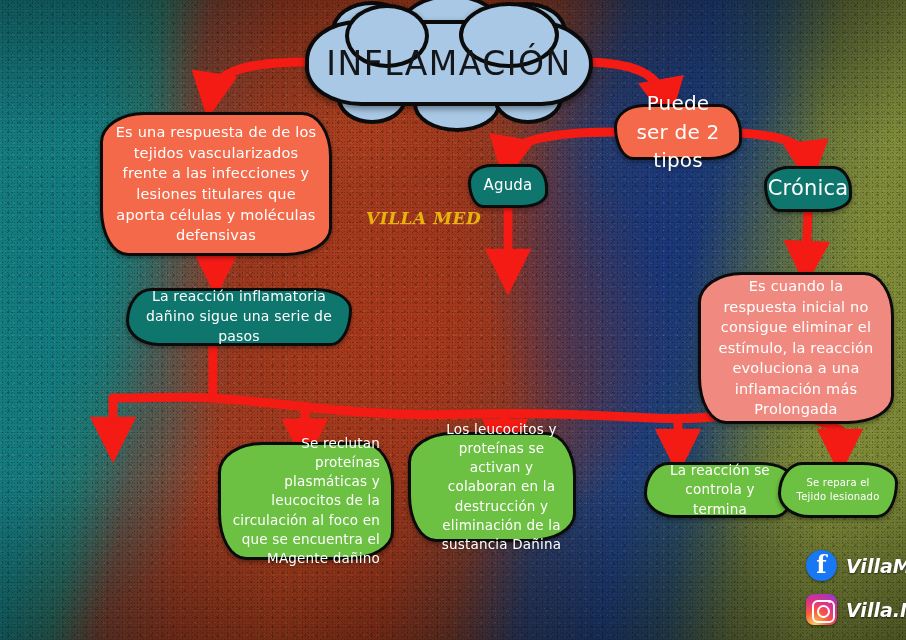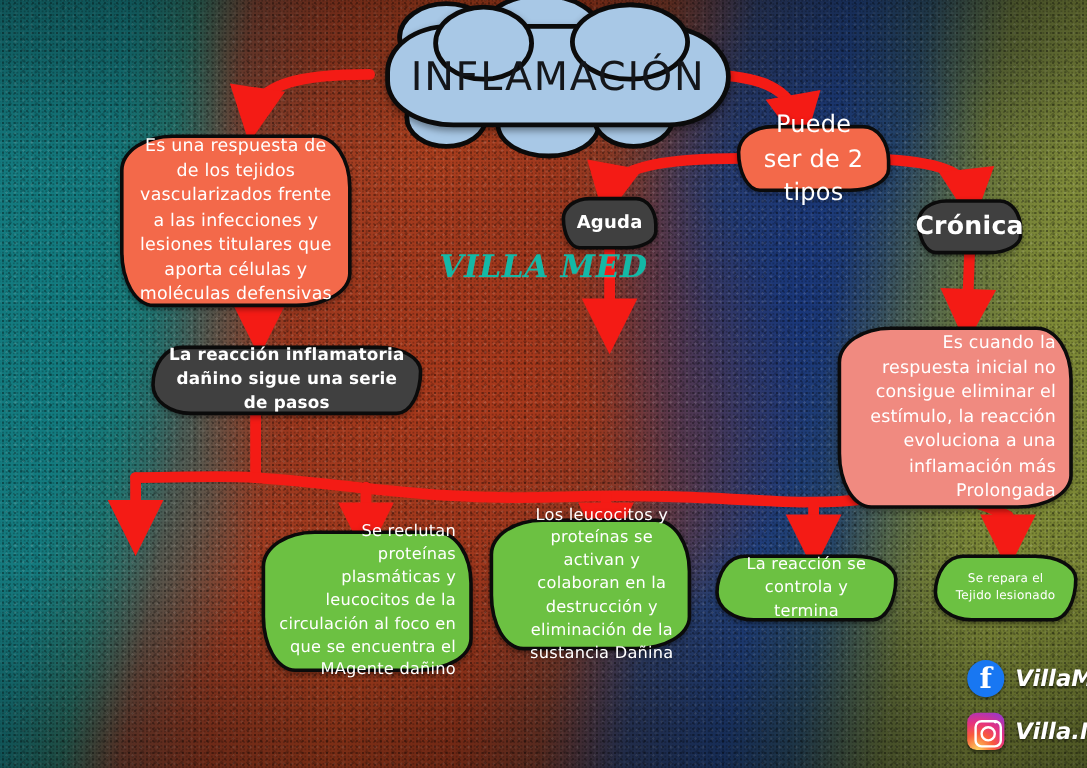--- a/index.html
+++ b/index.html
@@ -77,21 +77,21 @@
   }
   .node span{display:block;}
 
   
   .r-a{border-radius:34px 26px 38px 22px / 26px 34px 22px 38px;}
   .r-b{border-radius:26px 38px 22px 34px / 34px 22px 38px 26px;}
   .r-c{border-radius:44px 30px 46px 28px / 30px 44px 28px 46px;}
 
   .title-cloud{
     position:absolute;
-    left:321px;top:20px;width:280px;height:78px;
+    left:305px;top:20px;width:280px;height:78px;
     background:#a8c8e6;
     border:4px solid #0b0b0b;
     border-radius:58px 64px 56px 62px / 44px 48px 46px 42px;
     display:flex;align-items:center;justify-content:center;
     color:#14161a;
     font-size:33px;
     letter-spacing:1.5px;
     font-family:"DejaVu Sans","Liberation Sans",sans-serif;
     filter:drop-shadow(0 3px 3px rgba(0,0,0,.4));
   }
@@ -100,30 +100,30 @@
     z-index:-1;
   }
   .title-cloud::before{width:76px;height:56px;left:36px;top:-20px;}
   .title-cloud::after{width:92px;height:58px;left:150px;top:-22px;}
   .cloud-bumps{position:absolute;left:303px;top:20px;width:280px;height:78px;pointer-events:none;}
   .cloud-bumps i{
     position:absolute;display:block;background:#a8c8e6;border:4px solid #0b0b0b;border-radius:50%;
   }
 
   .n-orange{background:#f3694a;}
-  .n-amber{background:#404040;font-weight:bold;}
+  .n-amber{background:#0f766e;}
   .n-salmon{background:#f08a80;}
   .n-green{background:#6cc142;}
 
   
   .villamed-wm{
     position:absolute;left:366px;top:208px;
     font-family:"DejaVu Serif","Liberation Serif",serif;
-    font-size:26px;font-weight:bold;font-style:italic;
-    color:#14b8a6;letter-spacing:.5px;
+    font-size:17px;font-weight:bold;font-style:italic;
+    color:#eab308;letter-spacing:.5px;
     text-shadow:0 1px 0 rgba(255,255,255,.12);
   }
   .social{
     position:absolute;display:flex;align-items:center;gap:9px;
   }
   .social .label{
     font-family:"DejaVu Sans","Liberation Sans",sans-serif;
     font-size:19px;font-weight:bold;font-style:italic;color:#ffffff;
     text-shadow:0 1px 2px rgba(0,0,0,.65);
   }
@@ -191,55 +191,55 @@
     <i style="width:96px;height:60px;left:96px;top:-26px;"></i>
     <i style="width:74px;height:52px;left:182px;top:-18px;"></i>
     <i style="width:62px;height:44px;left:34px;top:52px;"></i>
     <i style="width:80px;height:48px;left:110px;top:56px;"></i>
     <i style="width:62px;height:44px;left:190px;top:52px;"></i>
   </div>
   <div class="title-cloud">
     <span>INFLAMACIÓN</span>
   </div>
 
-  <div class="node n-orange r-c" style="left:100px;top:112px;width:193px;height:144px;font-size:14.5px;">
+  <div class="node n-orange r-c" style="left:100px;top:112px;width:232px;height:144px;font-size:14.5px;">
     <span>Es una respuesta de de los tejidos vascularizados frente a las infecciones y lesiones titulares que aporta células y moléculas defensivas</span>
   </div>
 
   <div class="node n-orange r-a" style="left:614px;top:104px;width:128px;height:56px;font-size:20px;">
     <span>Puede ser de 2 tipos</span>
   </div>
 
   <div class="node n-amber r-a" style="left:468px;top:164px;width:80px;height:44px;font-size:15px;">
     <span>Aguda</span>
   </div>
 
   <div class="node n-amber r-a" style="left:764px;top:166px;width:88px;height:46px;font-size:21px;">
     <span>Crónica</span>
   </div>
 
   <div class="node n-amber r-b" style="left:126px;top:288px;width:226px;height:58px;font-size:14px;">
     <span>La reacción inflamatoria dañino sigue una serie de pasos</span>
   </div>
 
 
-  <div class="node n-salmon r-c" style="left:698px;top:272px;width:196px;height:152px;font-size:14.5px;text-align:right;">
+  <div class="node n-salmon r-c" style="left:698px;top:272px;width:196px;height:152px;font-size:14.5px;">
     <span>Es cuando la respuesta inicial no consigue eliminar el estímulo, la reacción evoluciona a una inflamación más Prolongada</span>
   </div>
 
 
   <div class="node n-green r-c" style="left:218px;top:442px;width:176px;height:118px;font-size:13.5px;text-align:right;">
     <span>Se reclutan proteínas plasmáticas y leucocitos de la circulación al foco en que se encuentra el MAgente dañino</span>
   </div>
 
   <div class="node n-green r-c" style="left:408px;top:432px;width:168px;height:110px;font-size:13.5px;padding-left:30px;">
     <span>Los leucocitos y proteínas se activan y colaboran en la destrucción y eliminación de la sustancia Dañina</span>
   </div>
 
-  <div class="node n-green r-b" style="left:596px;top:462px;width:152px;height:56px;font-size:13.5px;">
+  <div class="node n-green r-b" style="left:644px;top:462px;width:152px;height:56px;font-size:13.5px;">
     <span>La reacción se controla y termina</span>
   </div>
 
   <div class="node n-green r-b" style="left:778px;top:462px;width:120px;height:56px;font-size:10px;">
     <span>Se repara el Tejido lesionado</span>
   </div>
 
   <div class="villamed-wm">VILLA MED</div>
 
   <div class="social" style="left:806px;top:550px;">

